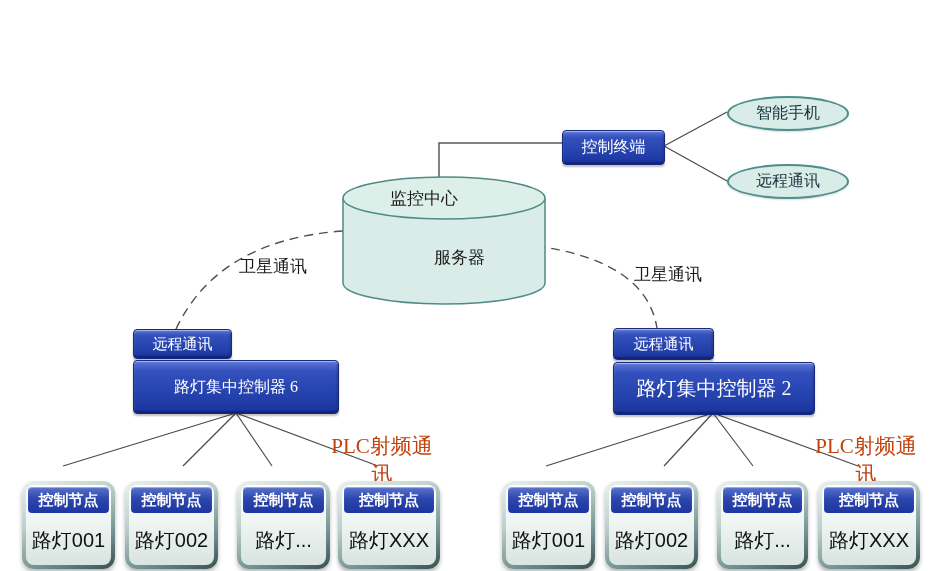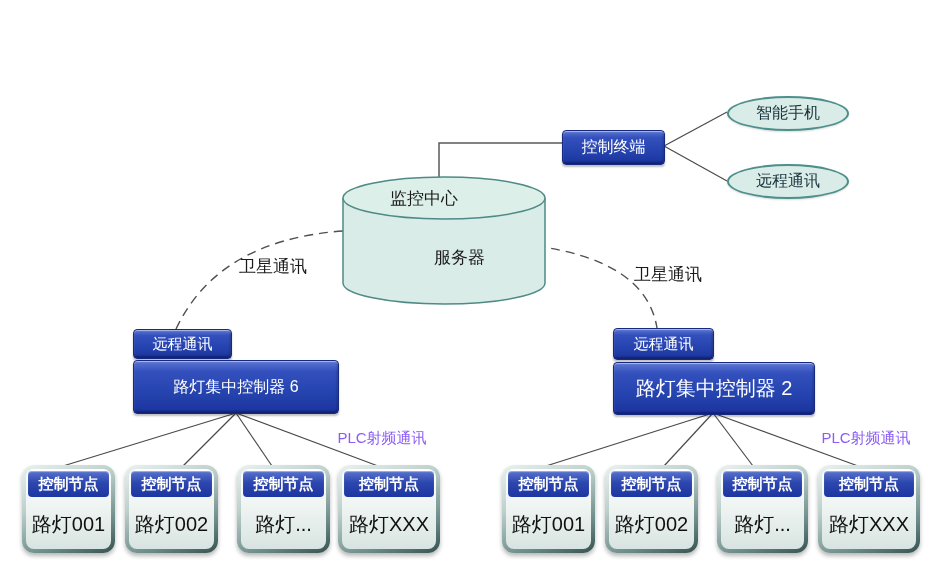--- a/index.html
+++ b/index.html
@@ -2,48 +2,49 @@
 <html><head>
 <meta charset="utf-8">
 <style>
   html,body{margin:0;padding:0;background:#fff;}
   #stage{
     position:relative;width:935px;height:571px;background:#ffffff;overflow:hidden;
     font-family:"Liberation Sans","DejaVu Sans",sans-serif;color:#1a1a1a;
   }
   #wires{position:absolute;left:0;top:0;width:935px;height:571px;}
   .abs{position:absolute;}
-  .ctr{display:flex;align-items:center;justify-content:center;text-align:center;}
+  .ctr{display:flex;align-items:center;justify-content:center;text-align:center;font-family:Liberation Serif, serif;}
   .blue-box{
     background:linear-gradient(180deg,#5d77d2 0%,#3350bd 20%,#2543ae 62%,#1b339e 100%);
     border:1px solid #182a80;border-radius:4px;color:#ffffff;
     box-shadow:inset 0 1px 1px rgba(255,255,255,.5),inset -1px -2px 2px rgba(0,0,30,.35),0 2px 2px rgba(0,0,0,.25);
   }
   .t-ellipse{
     border-radius:50%;background:#d9ece7;border:2px solid #4c8f8c;
     color:#16323c;font-size:16px;box-shadow:0 1px 2px rgba(0,0,0,.15);
   }
   .node-card{
     border-radius:12px;padding:4px;
     background:linear-gradient(155deg,#eaf2f0 0%,#bed1cd 35%,#6b8b88 75%,#35514f 100%);
     box-shadow:0 3px 4px rgba(0,0,0,.28);
+    margin-top:16px;
   }
   .node-inner{
     height:100%;border-radius:8px;display:flex;flex-direction:column;
     background:linear-gradient(180deg,#ffffff 0%,#eff5f3 45%,#d8e4e1 100%);
   }
   .node-header{
     margin:2px;height:26px;border-radius:4px;color:#fff;font-size:15px;font-weight:bold;
     background:linear-gradient(180deg,#5a73cf 0%,#2c47ae 45%,#1d35a0 100%);
     display:flex;align-items:center;justify-content:center;
     box-shadow:inset 0 1px 1px rgba(255,255,255,.45);
   }
   .node-body{flex:1;display:flex;align-items:center;justify-content:center;font-size:20px;color:#101010;}
   .lbl{font-size:17px;color:#1a1a1a;}
-  .lbl-sm{font-size:15px;color:#8b5cf6;}
+  .lbl-sm{font-size:21px;color:#c2410c;margin-top:22px;}
 </style>
 </head>
 <body>
 
 <div id="stage">
 
   <svg id="wires" viewBox="0 0 935 571" xmlns="http://www.w3.org/2000/svg">
 
     <path d="M439,178 L439,143 L562,143" fill="none" stroke="#5a5a5a" stroke-width="1.5"></path>
 

